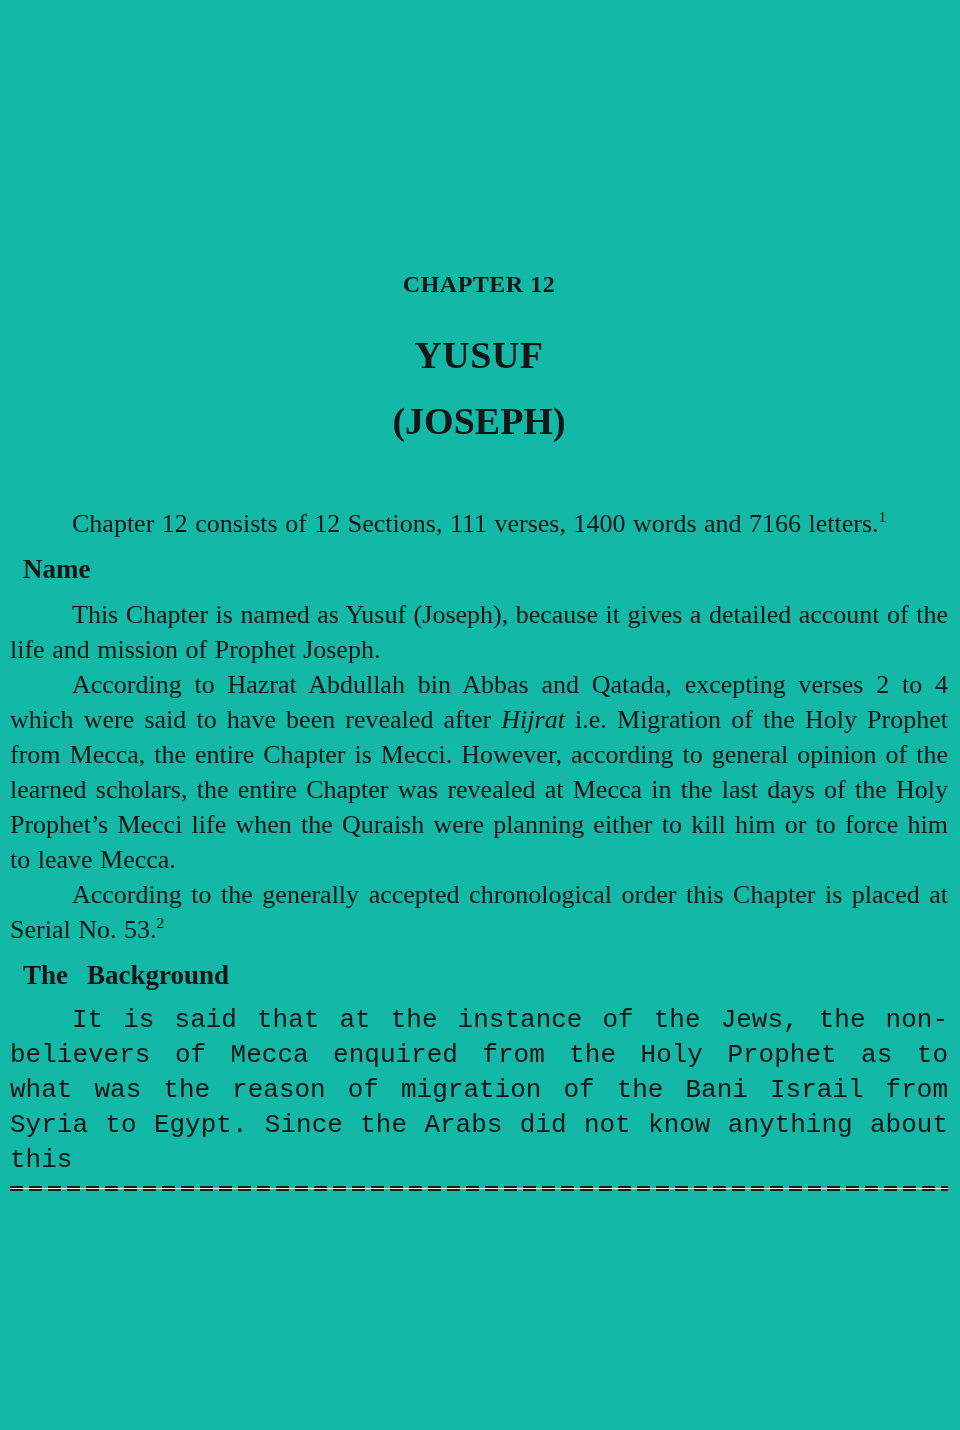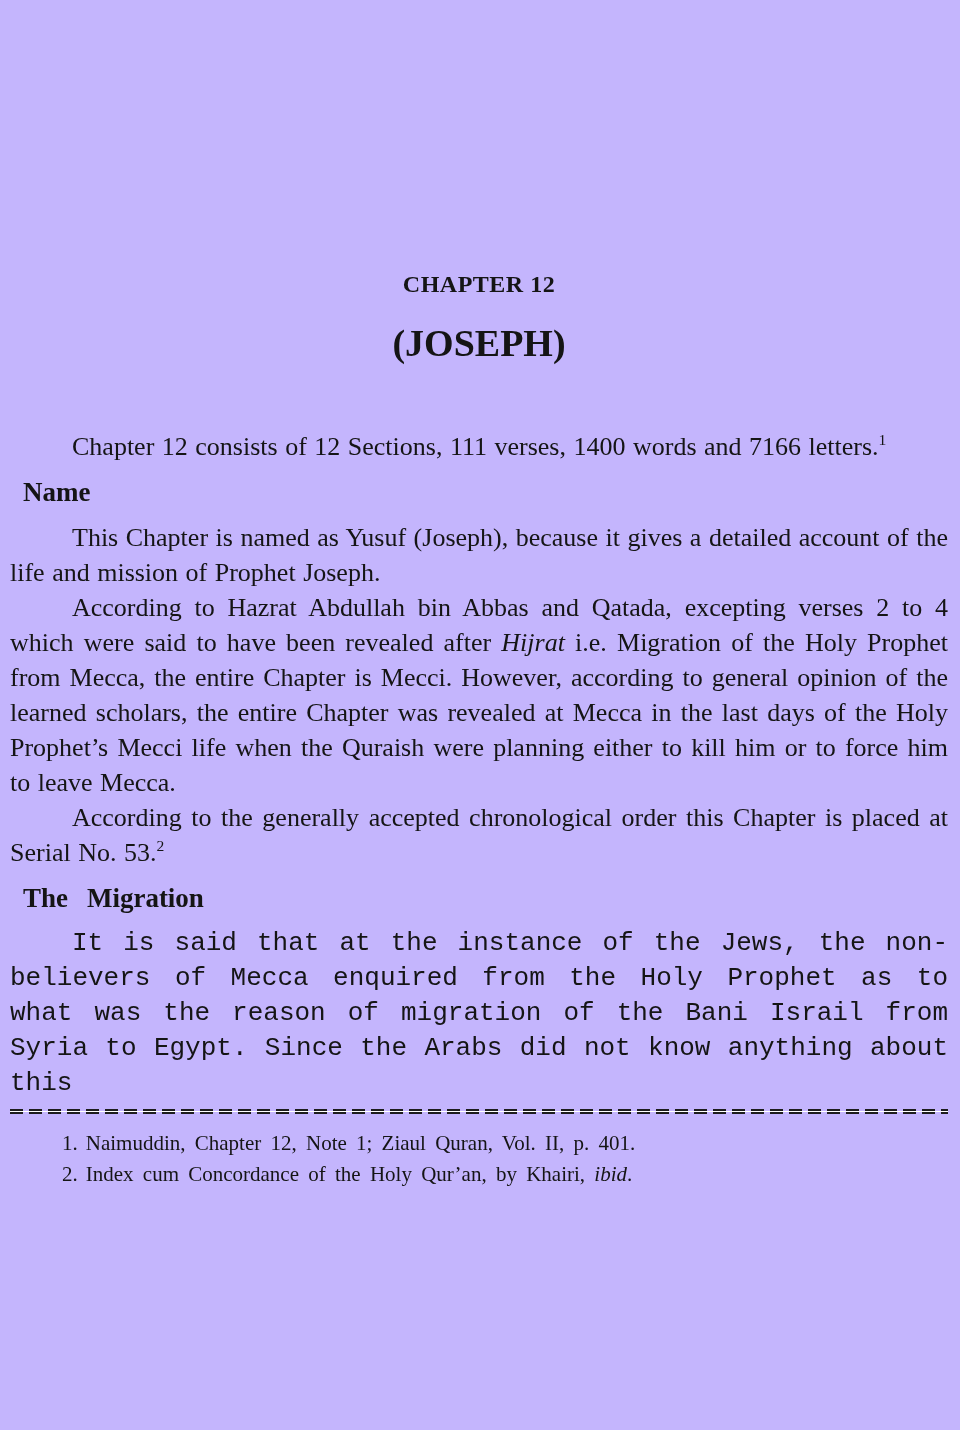--- a/index.html
+++ b/index.html
@@ -1,20 +1,20 @@
 <!DOCTYPE html>
 <html><head>
 <meta charset="utf-8">
 <style>
   html, body { margin: 0; padding: 0; background: #ffffff; }
   .page {
     position: relative;
     width: 960px;
     height: 1430px;
-    background: #c4b5fd;
+    background: #14b8a6;
     overflow: hidden;
     box-sizing: border-box;
     padding: 270px 12px 0 10px;
     font-family: "Liberation Serif", "DejaVu Serif", serif;
     color: #151515;
   }
   .titles { text-align: center; }
   .chapter-label {
     font-size: 24px;
     font-weight: bold;
@@ -79,38 +79,35 @@
   .fn-num { margin-right: 8px; }
   i { font-style: italic; }
 </style>
 </head>
 <body>
 
 <div class="page">
 
   <header class="titles">
     <div class="chapter-label">CHAPTER 12</div>
+    <h1 class="title">YUSUF</h1>
     <div class="subtitle">(JOSEPH)</div>
   </header>
 
   <p class="body indent intro"><span>Chapter 12 consists of 12 Sections, 111 verses, 1400 words and 7166 letters.</span><sup class="fnref">1</sup></p>
 
   <h2 class="section-heading mt-name">Name</h2>
 
   <p class="body indent mt-after-h">This Chapter is named as Yusuf (Joseph), because it gives a detailed account of the life and mission of Prophet Joseph.</p>
 
 
   <p class="body indent mt-revp"><span>According to Hazrat Abdullah bin Abbas and Qatada, excepting verses 2 to 4 which were said to have been revealed after </span><i>Hijrat</i><span> i.e. Migration of the Holy Prophet from Mecca, the entire Chapter is Mecci. However, according to general opinion of the learned scholars, the entire Chapter was revealed at Mecca in the last days of the Holy Prophet’s Mecci life when the Quraish were planning either to kill him or to force him to leave Mecca.</span></p>
 
   <p class="body indent"><span>According to the generally accepted chronological order this Chapter is placed at Serial No. 53.</span><sup class="fnref">2</sup></p>
 
-  <h2 class="section-heading mt-bg">The Migration</h2>
+  <h2 class="section-heading mt-bg">The Background</h2>
 
   <p class="body indent justify-last mt-bgp">It is said that at the instance of the Jews, the non-believers of Mecca enquired from the Holy Prophet as to what was the reason of migration of the Bani Israil from Syria to Egypt. Since the Arabs did not know anything about this</p>
 
   <div class="footnote-rule"></div>
 
-  <div class="footnotes">
-    <p class="footnote"><span class="fn-num">1.</span><span>Naimuddin, Chapter 12, Note 1; Ziaul Quran, Vol. II, p. 401.</span></p>
-    <p class="footnote"><span class="fn-num">2.</span><span>Index cum Concordance of the Holy Qur’an, by Khairi, </span><i>ibid</i><span>.</span></p>
-  </div>
 
 </div>
 
 </body></html>

